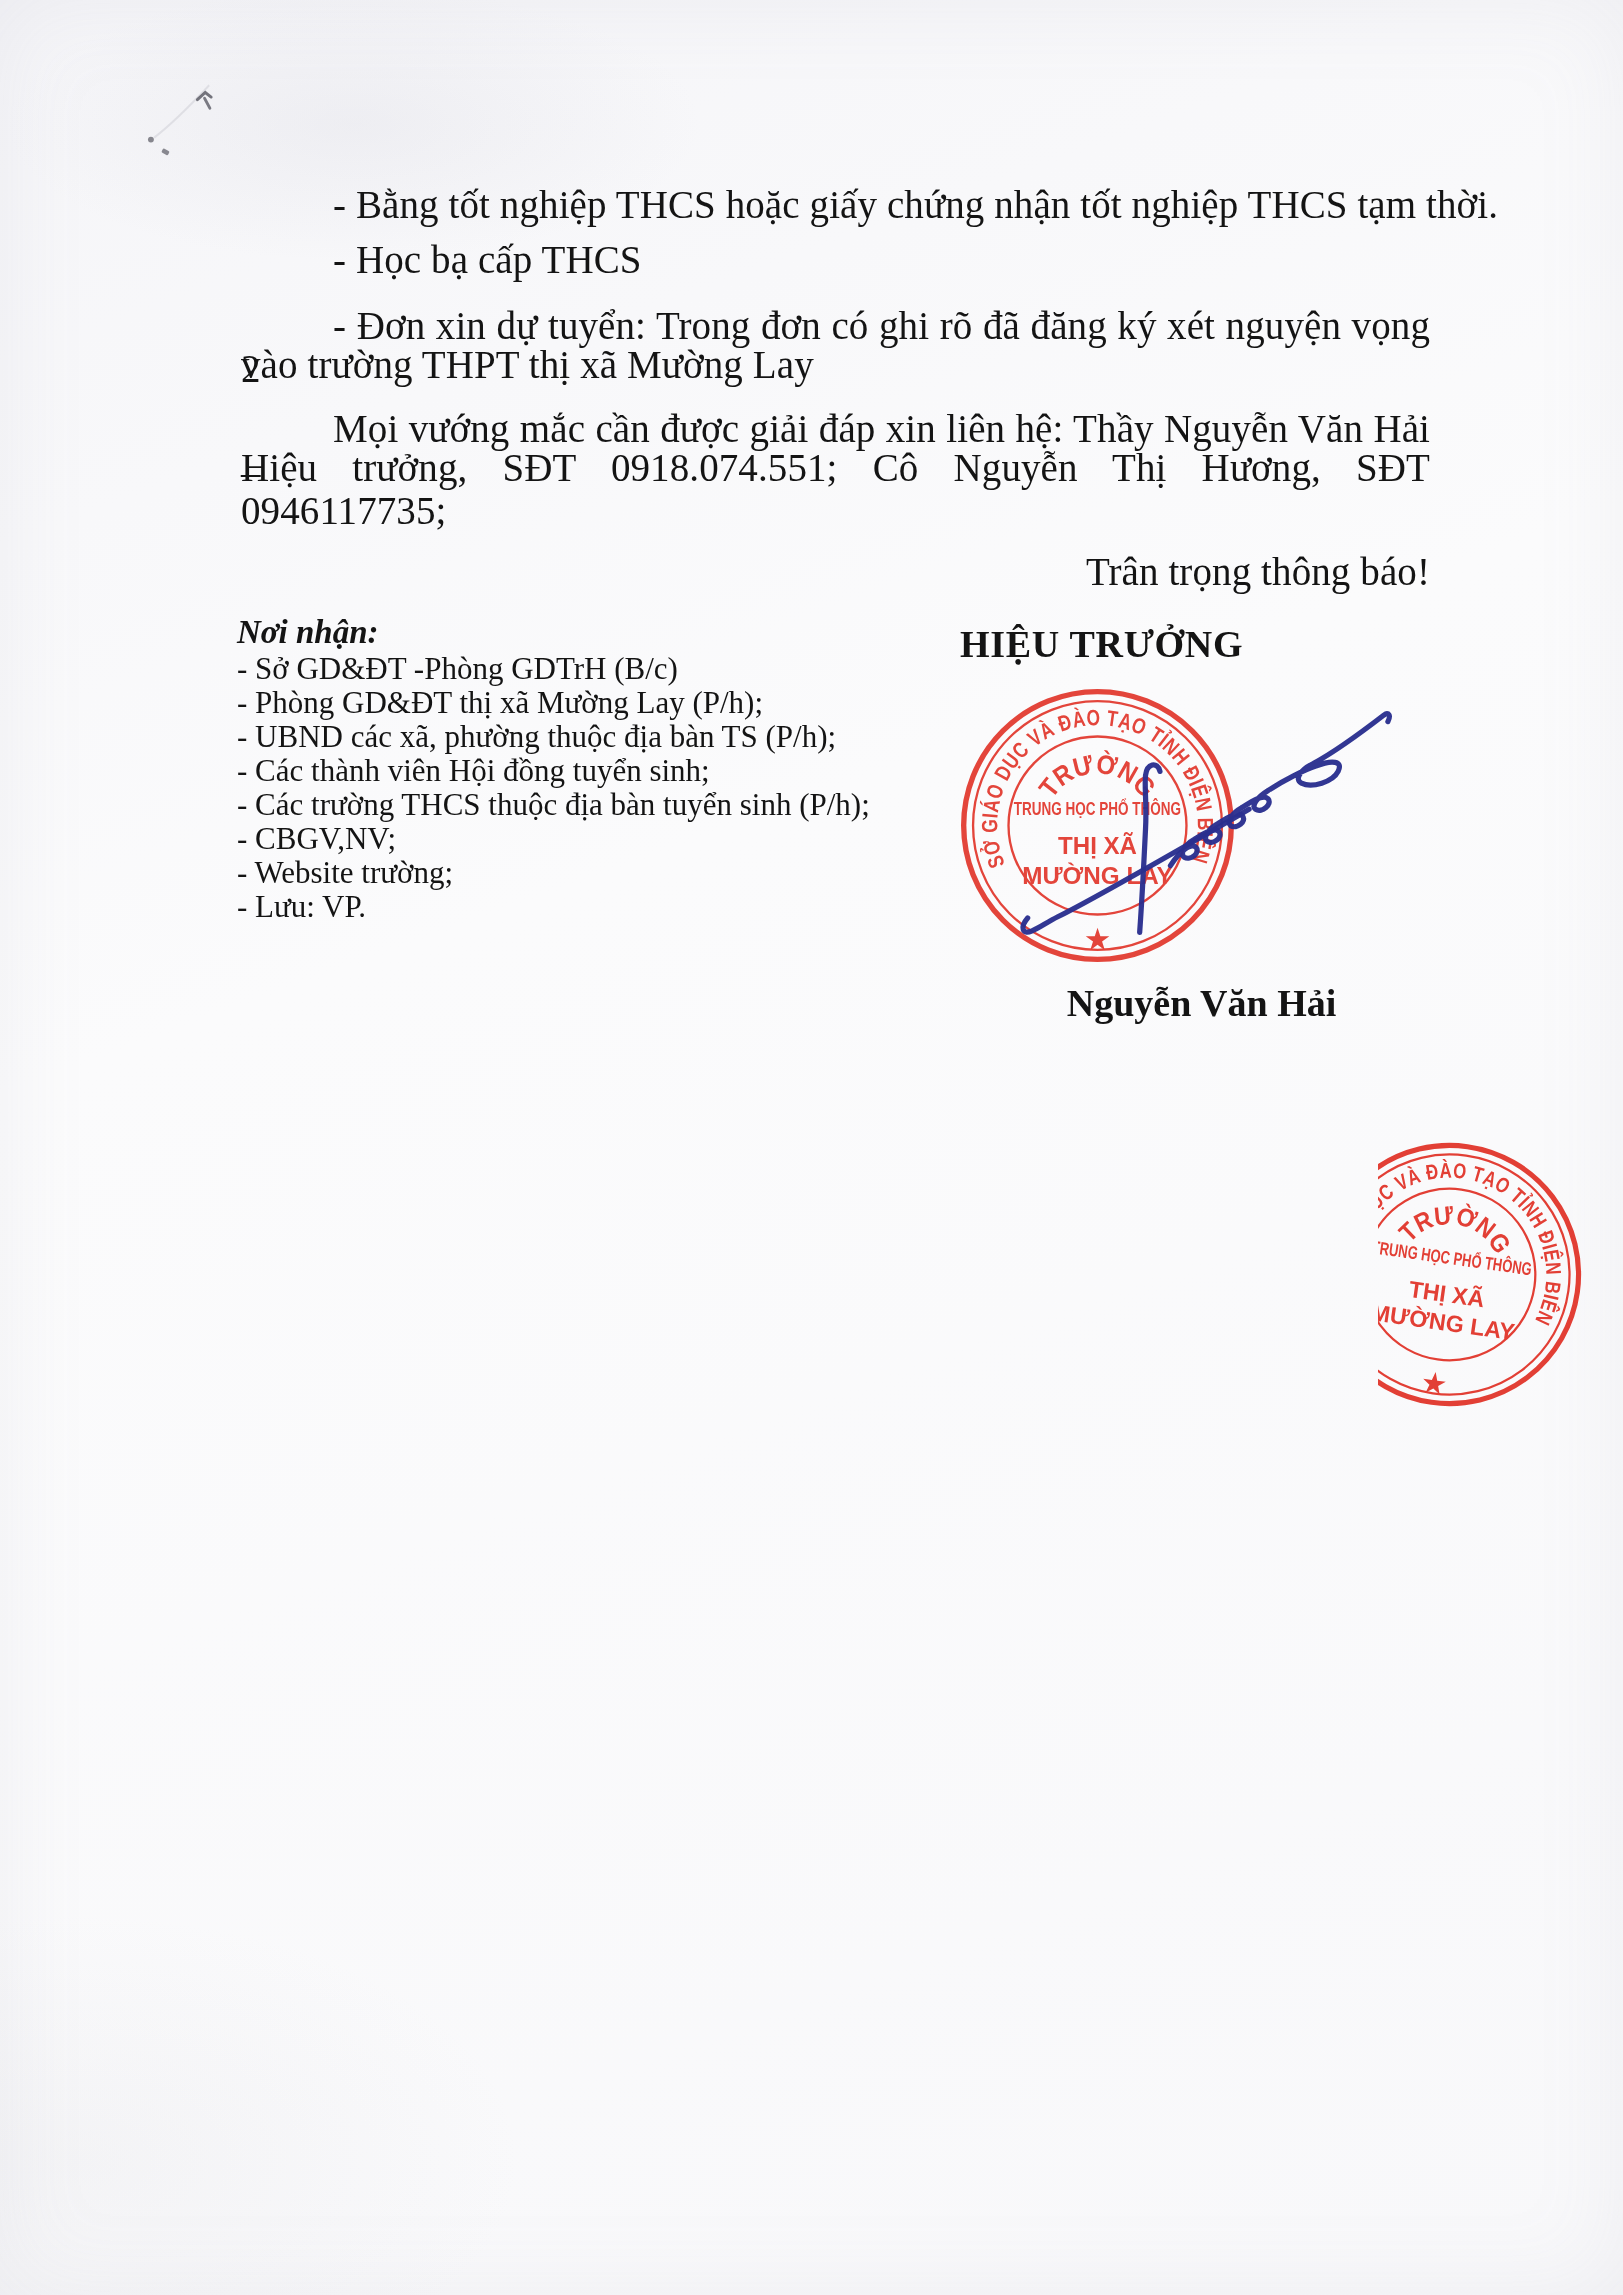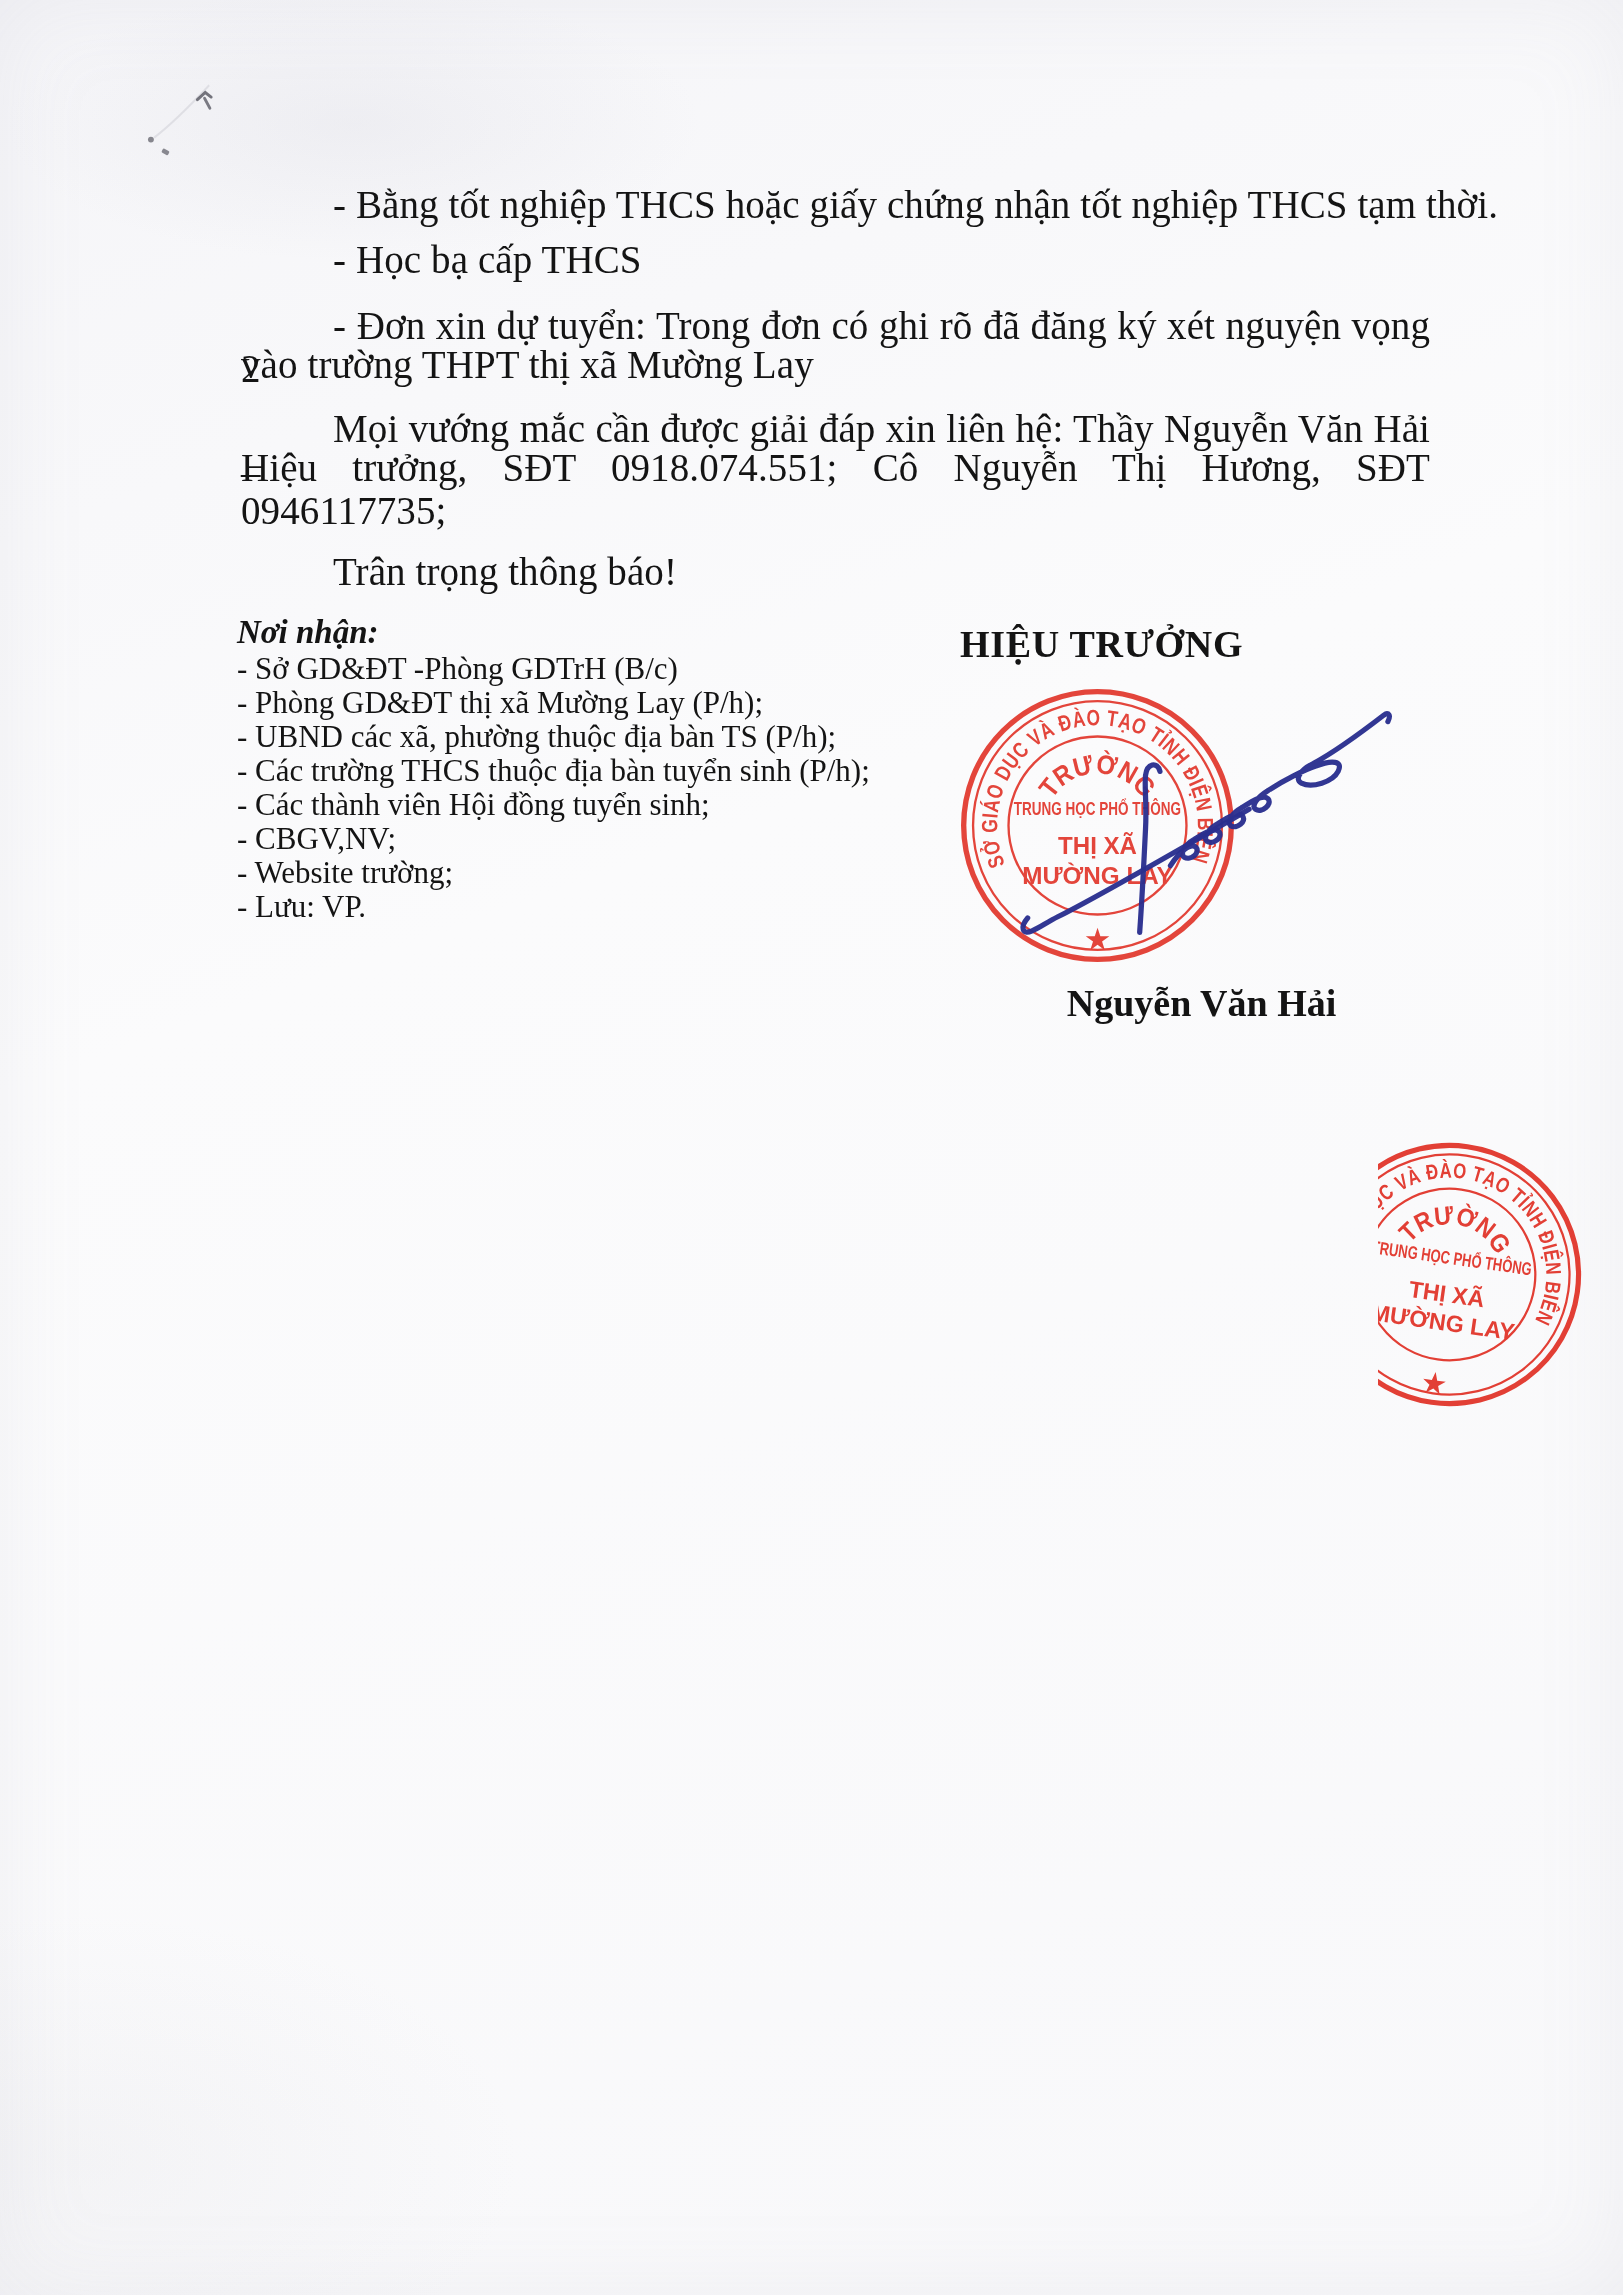--- a/index.html
+++ b/index.html
@@ -36,21 +36,21 @@
   .nowrap{white-space:nowrap;}
   .indent{text-indent:92px;}
   .justify-full{text-align:justify;text-align-last:justify;}
   .l1{top:183px;}
   .l2{top:238px;}
   .l3{top:304px;}
   .l4{top:343px;}
   .l5{top:407px;}
   .l6{top:446px;}
   .l7{top:486px;}
-  .l8{top:550px;}
+  .l8{top:550px;text-align:right;}
   
   .recipients{position:absolute;left:237px;top:613px;width:818px;}
   .recipients-heading{
     font-size:33px;font-weight:bold;font-style:italic;line-height:38px;
   }
   .recipient-item{
     font-size:31px;line-height:34px;white-space:nowrap;
   }
   .recipient-list{margin-top:1.3px;}
   
@@ -101,22 +101,22 @@
   <div class="body-line l5 indent justify-full">Mọi vướng mắc cần được giải đáp xin liên hệ: Thầy Nguyễn Văn Hải –</div>
   <div class="body-line l6 justify-full">Hiệu trưởng, SĐT 0918.074.551; Cô Nguyễn Thị Hương, SĐT 0946117735;</div>
   <div class="body-line l8 indent nowrap">Trân trọng thông báo!</div>
 
   <div class="recipients">
     <div class="recipients-heading">Nơi nhận:</div>
     <div class="recipient-list">
       <div class="recipient-item">- Sở GD&amp;ĐT -Phòng GDTrH (B/c)</div>
       <div class="recipient-item">- Phòng GD&amp;ĐT thị xã Mường Lay (P/h);</div>
       <div class="recipient-item">- UBND các xã, phường thuộc địa bàn TS (P/h);</div>
+      <div class="recipient-item">- Các thành viên Hội đồng tuyển sinh;</div>
       <div class="recipient-item">- Các trường THCS thuộc địa bàn tuyển sinh (P/h);</div>
-      <div class="recipient-item">- Các thành viên Hội đồng tuyển sinh;</div>
       <div class="recipient-item">- CBGV,NV;</div>
       <div class="recipient-item">- Website trường;</div>
       <div class="recipient-item">- Lưu: VP.</div>
     </div>
   </div>
 
   <div class="sign-title">HIỆU TRƯỞNG</div>
 
   <div class="stamp stamp-main">
     <svg class="stamp-svg" viewBox="0 0 420 420" aria-hidden="true">

